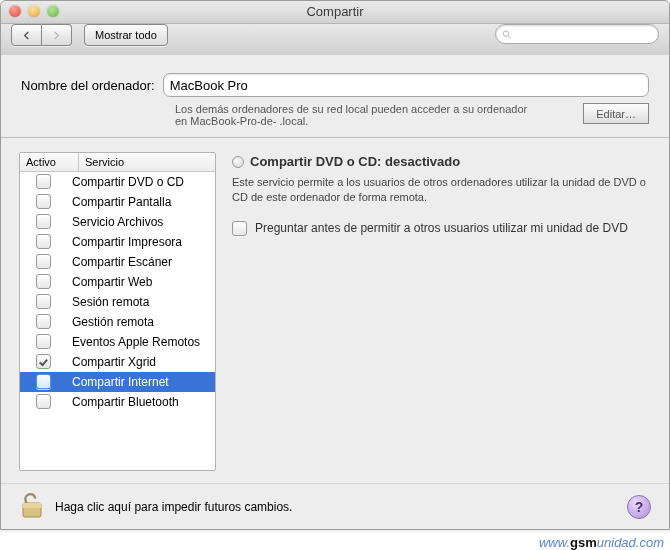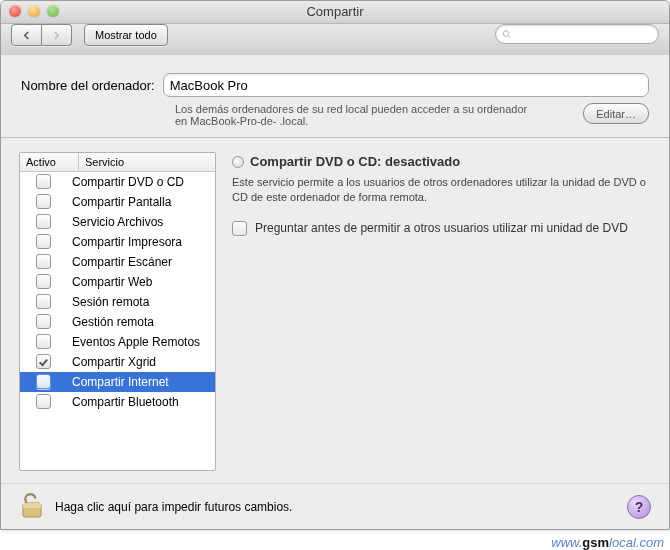--- a/index.html
+++ b/index.html
@@ -25,21 +25,21 @@
 .search svg{width:11px;height:11px;opacity:.6;margin-right:4px}
 .search input{border:none;outline:none;font-size:11px;width:100%;background:transparent}
 
 .body{position:absolute;top:54px;left:0;right:0;bottom:45px;background:#ededed;overflow:hidden}
 .name-area{padding:18px 20px 10px;border-bottom:1px solid #bfbfbf}
 .name-row{display:flex;align-items:center;gap:8px;flex-wrap:nowrap}
 .name-row label{font-size:13px;white-space:nowrap}
 .name-input{flex:1;height:22px;border:1px solid #a8a8a8;background:#fff;padding:0 6px;font-size:13px;border-radius:7px;box-shadow:inset 0 1px 2px rgba(0,0,0,.1)}
 .sub{margin-left:154px;margin-top:6px;font-size:11px;color:#555;display:flex;align-items:flex-start;}
 .sub-text{flex:1}
-.pill{height:19px;border-radius:10px;border:1px solid #888;background:linear-gradient(#fdfdfd,#dedede);font-size:11px;padding:0 12px;display:flex;align-items:center;white-space:nowrap}
+.pill{height:19px;border-radius:0;border:1px solid #888;background:linear-gradient(#fdfdfd,#dedede);font-size:11px;padding:0 12px;display:flex;align-items:center;white-space:nowrap}
 
 .main{display:flex;padding:14px 18px;gap:16px;height:calc(100% - 110px)}
 .svc-box{width:195px;border:1px solid #b2b2b2;background:#fff;border-radius:2px;display:flex;flex-direction:column}
 .svc-head{display:flex;background:linear-gradient(#fbfbfb,#ececec);border-bottom:1px solid #c8c8c8;font-size:11px}
 .svc-head .c1{width:46px;padding:3px 6px;border-right:1px solid #c8c8c8}
 .svc-head .c2{flex:1;padding:3px 6px}
 .svc-rows{flex:1;overflow:auto}
 .svc-row{display:flex;align-items:center;height:19px;border-bottom:1px solid transparent}
 .svc-row.sel{background:#3874d7;color:#fff}
 .svc-row .c1{width:46px;display:flex;justify-content:center}
@@ -225,15 +225,15 @@
     </div>
     <span>Haga clic aquí para impedir futuros cambios.</span>
     <div class="help">
           <span>?</span>
         </div>
   </div>
 
 </div>
 
 <div class="watermark">
-  <span>www.</span><b>gsm</b><span>local.com</span>
+  <span>www.</span><b>gsm</b><span>unidad.com</span>
 </div>
 </div>
 
 </body></html>

